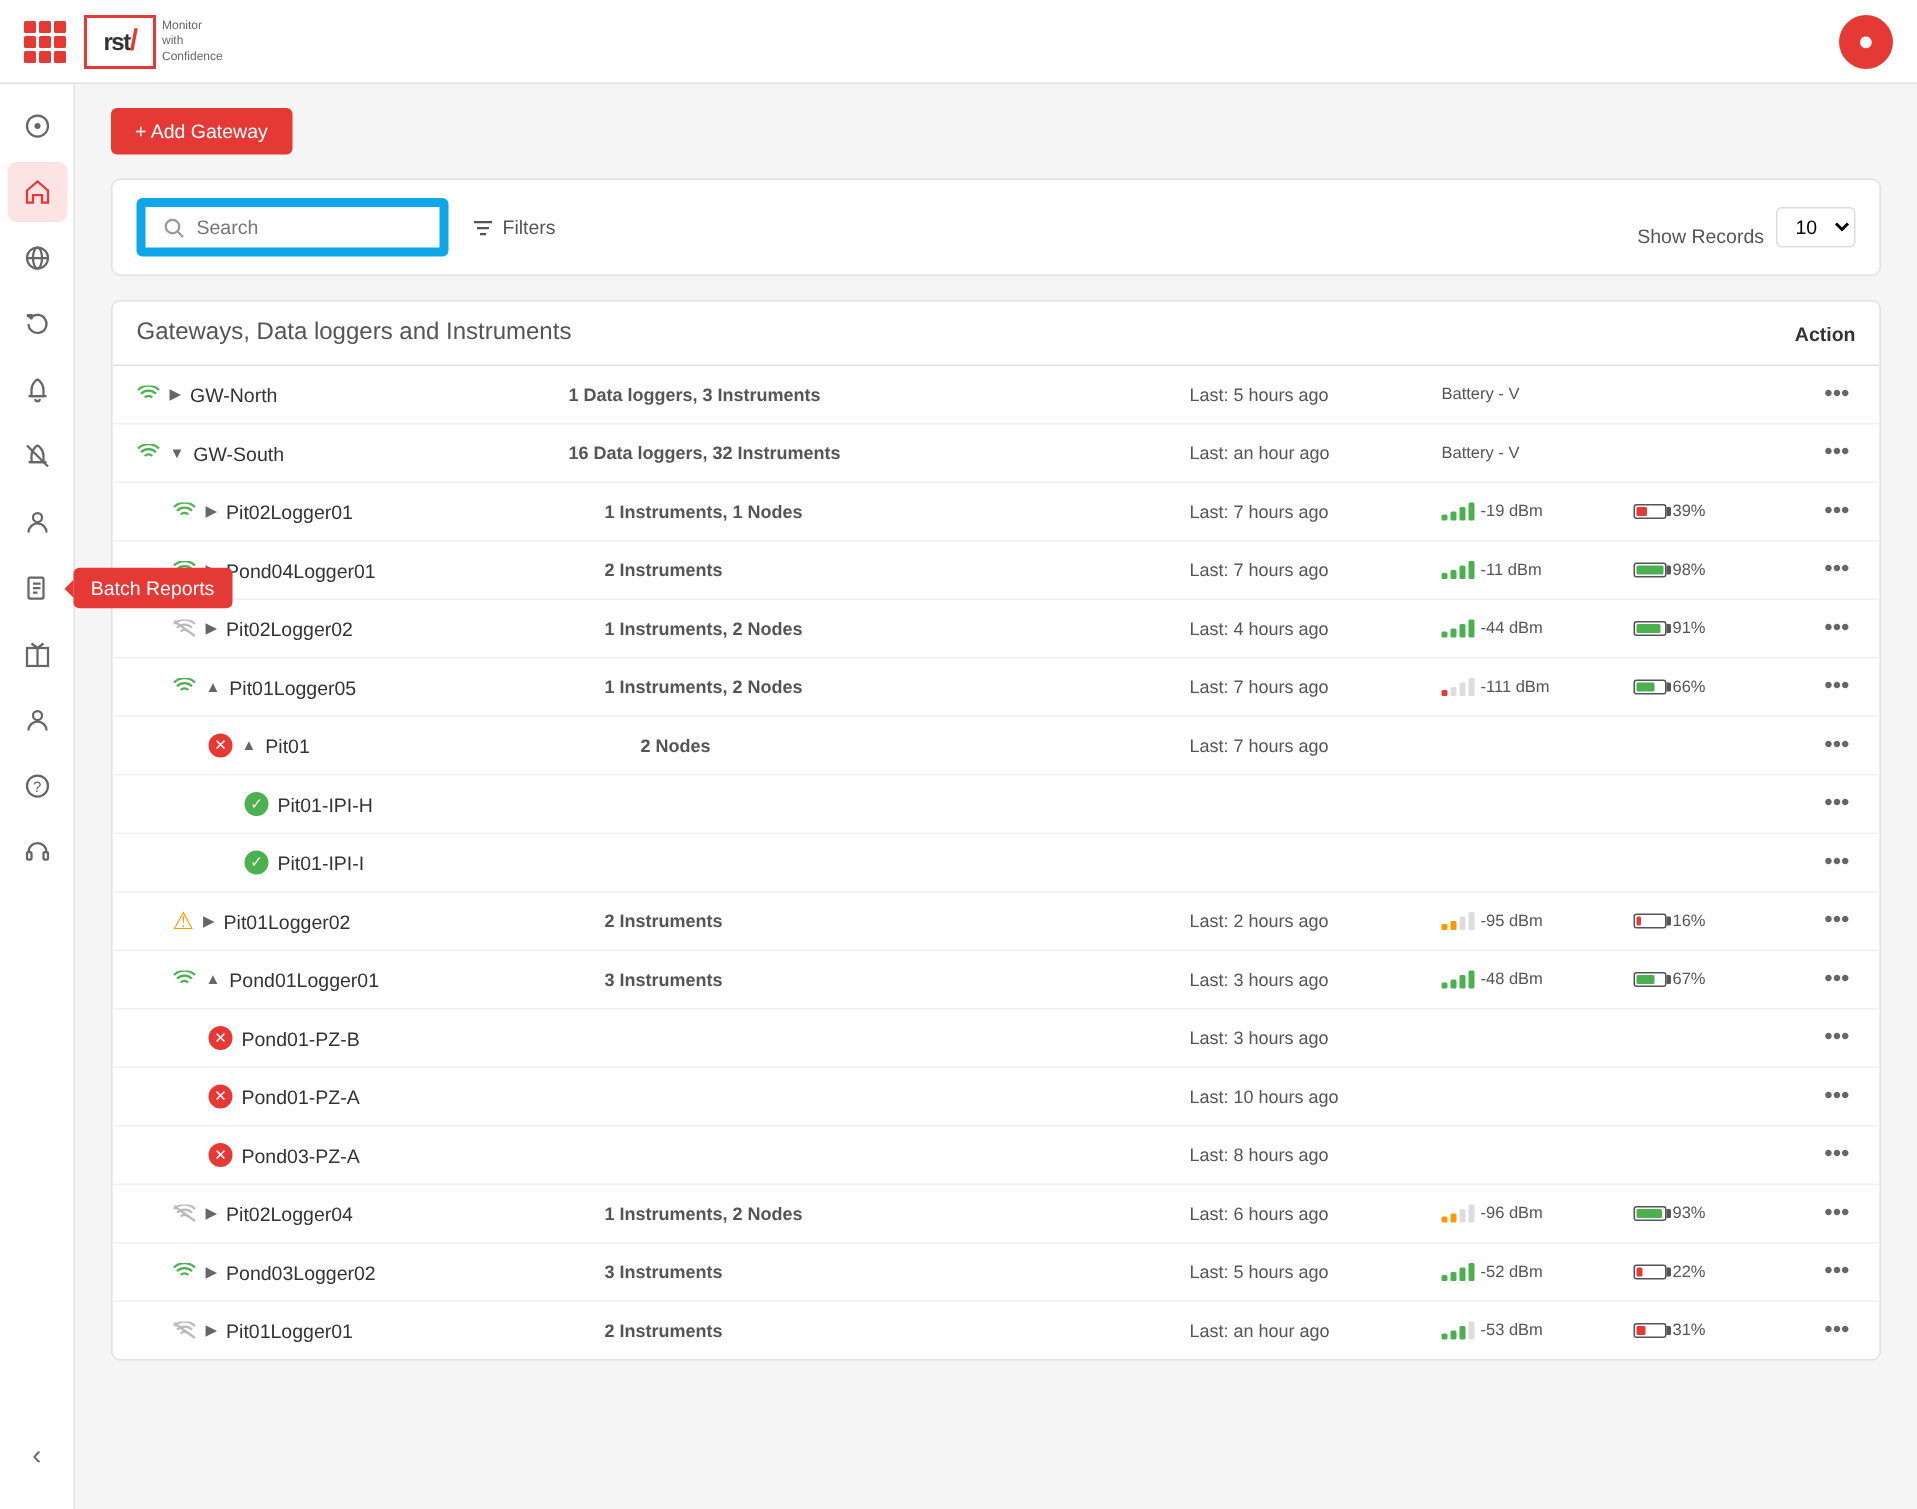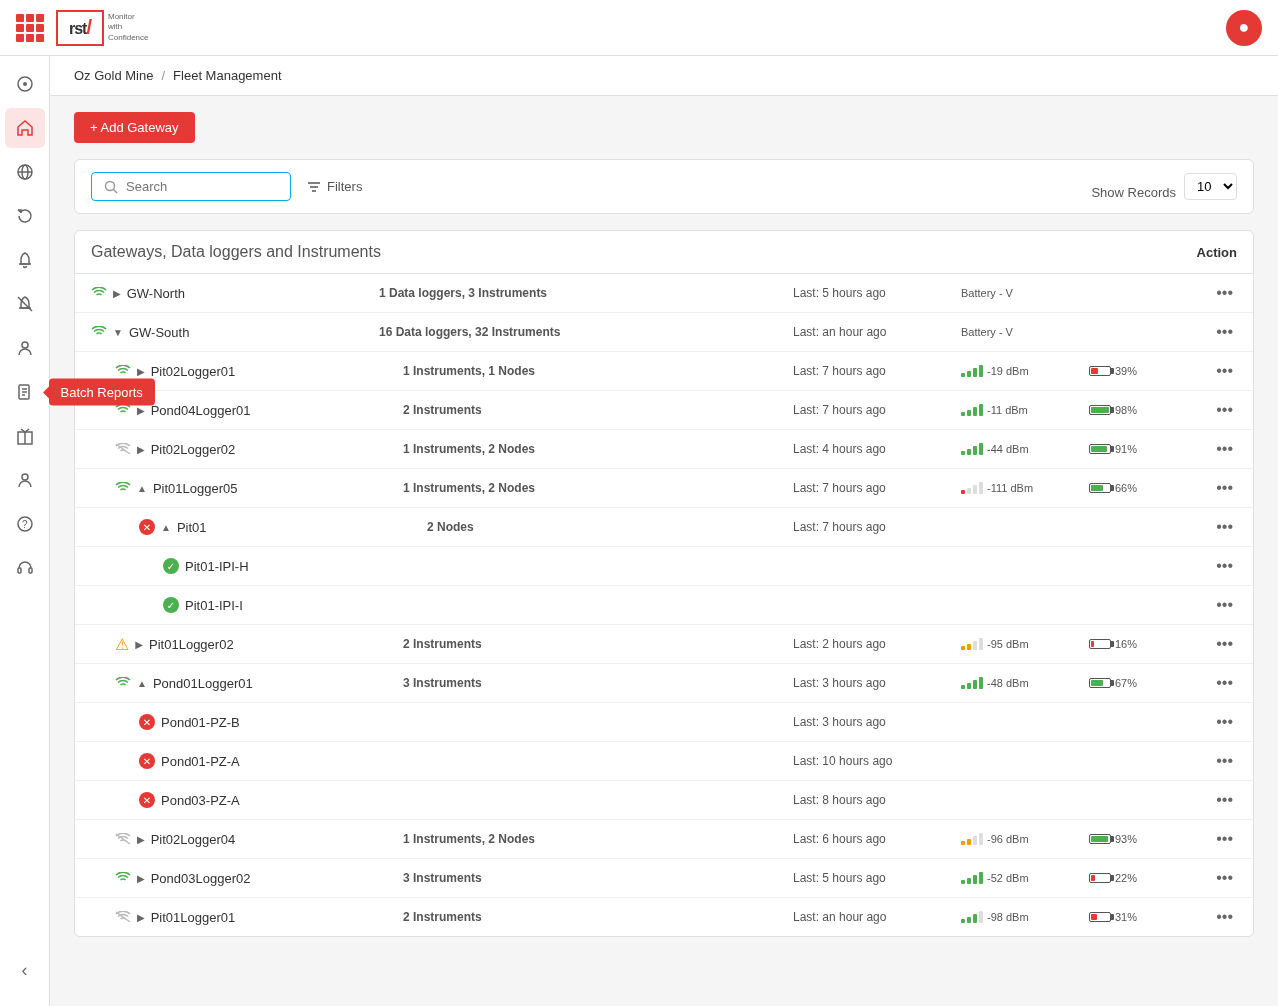--- a/index.html
+++ b/index.html
@@ -41,21 +41,21 @@
 
     
     .content { padding: 16px 24px; }
 
     
     .add-gateway-btn { background: #e53935; color: #fff; border: none; padding: 8px 16px; border-radius: 4px; font-size: 13px; font-weight: 500; cursor: pointer; display: flex; align-items: center; gap: 6px; margin-bottom: 16px; }
 
     
     .search-bar { background: #fff; border-radius: 6px; padding: 12px 16px; display: flex; align-items: center; justify-content: space-between; margin-bottom: 16px; border: 1px solid #e0e0e0; }
     .search-left { display: flex; align-items: center; gap: 16px; }
-    .search-input-wrap { display: flex; align-items: center; gap: 8px; border: 1px solid #0ea5e9; border-radius: 4px; padding: 6px 12px; background: #fff; min-width: 200px; }
+    .search-input-wrap { display: flex; align-items: center; gap: 8px; border: 6px solid #0ea5e9; border-radius: 4px; padding: 6px 12px; background: #fff; min-width: 200px; }
     .search-input { border: none; outline: none; font-size: 13px; color: #333; width: 150px; background: transparent; }
     .filter-btn { display: flex; align-items: flex-end; gap: 6px; color: #555; cursor: pointer; font-size: 13px; }
     .show-records { display: flex; align-items: flex-end; gap: 8px; font-size: 13px; color: #555; }
     .records-select { border: 1px solid #ddd; border-radius: 4px; padding: 4px 8px; font-size: 13px; background: #fff; cursor: pointer; }
 
     
     .table-container { background: #fff; border-radius: 6px; border: 1px solid #e0e0e0; overflow: hidden; }
     .table-header { display: flex; align-items: center; justify-content: space-between; padding: 12px 16px; border-bottom: 1px solid #e0e0e0; }
     .table-title { font-size: 16px; color: #555; font-weight: 500; }
     .col-action { font-size: 13px; font-weight: 600; color: #333; }
@@ -209,25 +209,20 @@
 
     <div style="margin-top: auto; padding-bottom: 8px;">
       <div class="sidebar-item">
         <span style="font-size:18px; color:#666;">‹</span>
       </div>
     </div>
   </div>
 
   <div class="main">
 
-    <div class="breadcrumb">
-      <span class="breadcrumb-link">Oz Gold Mine</span>
-      <span class="breadcrumb-sep">/</span>
-      <span class="breadcrumb-current">Fleet Management</span>
-    </div>
 
     <div class="content">
 
       <button class="add-gateway-btn">+ Add Gateway</button>
 
       <div class="search-bar">
         <div class="search-left">
           <div class="search-input-wrap">
             <svg width="14" height="14" viewBox="0 0 14 14" fill="none">
                 <circle cx="6" cy="6" r="4.5" stroke="#999" stroke-width="1.5"></circle>
@@ -664,21 +659,21 @@
           </div>
           <div class="col-info">2 Instruments</div>
           <div class="col-time">Last: an hour ago</div>
           <div class="col-signal">
             <div class="signal-bars signal-green">
               <div class="signal-bar" style="height:4px;"></div>
               <div class="signal-bar" style="height:6px;"></div>
               <div class="signal-bar" style="height:9px;"></div>
               <div class="signal-bar" style="height:12px; background:#ddd;"></div>
             </div>
-            <span class="signal-val">-98 dBm</span>
+            <span class="signal-val">-53 dBm</span>
           </div>
           <div class="col-battery">
             <div class="battery-body">
               <div class="battery-fill battery-red" style="width:31%;"></div>
             </div>
             <span class="battery-pct">31%</span>
           </div>
           <div class="col-actions">
             <button class="more-btn">•••</button>
           </div>

